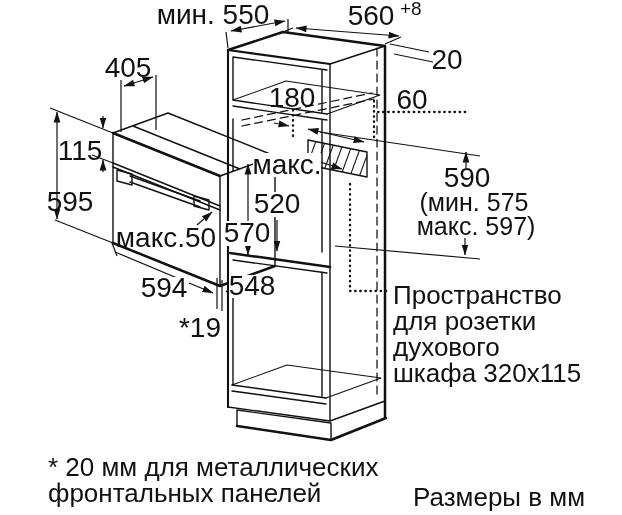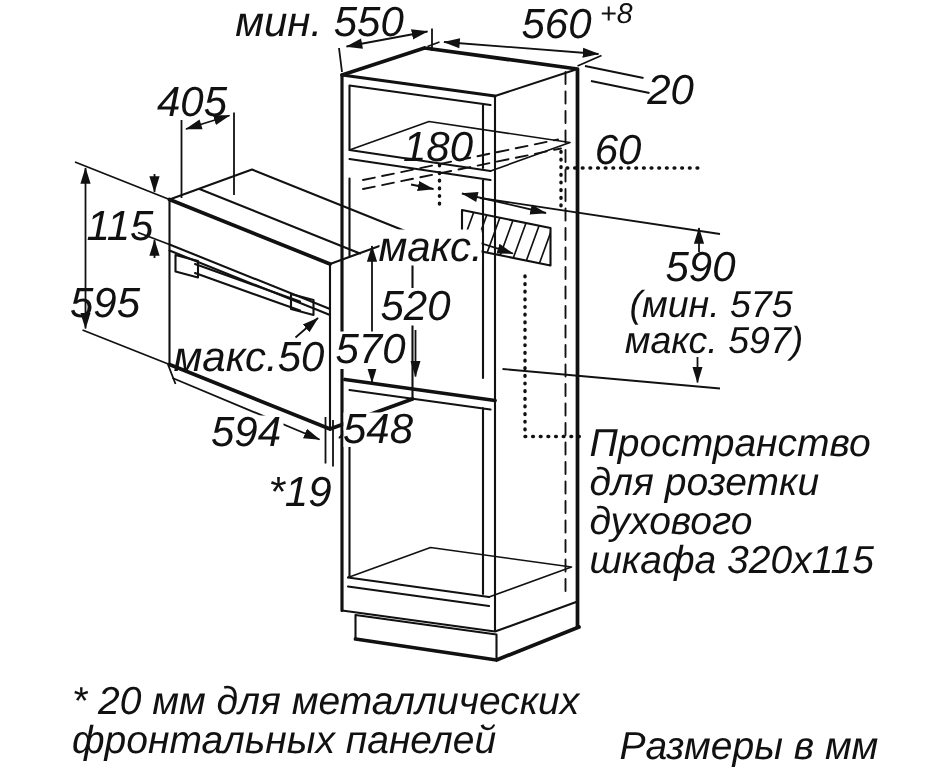--- a/index.html
+++ b/index.html
@@ -1,17 +1,17 @@
 <!DOCTYPE html>
 <html><head>
 <meta charset="utf-8">
 <style>
   html,body{margin:0;padding:0;background:#ffffff;}
   .stage{position:relative;width:622px;height:515px;background:#ffffff;overflow:hidden;
-         font-family:"Liberation Sans", sans-serif;font-style:italic;}
+         font-family:"Liberation Sans", sans-serif;}
   svg{position:absolute;left:0;top:0;}
   svg text{fill:#111;font-family:"Liberation Sans", sans-serif;}
   .ln{stroke:#111;fill:none;stroke-width:1.4;stroke-linecap:round;stroke-linejoin:round;}
   .thin{stroke-width:1.1;}
   .hv{stroke-width:2.5;}
   .hv2{stroke-width:2.1;}
   .dash{stroke-dasharray:8 5;stroke-width:1.25;}
   .dot{stroke-dasharray:0.5 4.6;stroke-width:2.3;stroke-linecap:round;}
   .dim{stroke:#111;stroke-width:1.2;fill:none;}
   .t{font-size:28px;}

